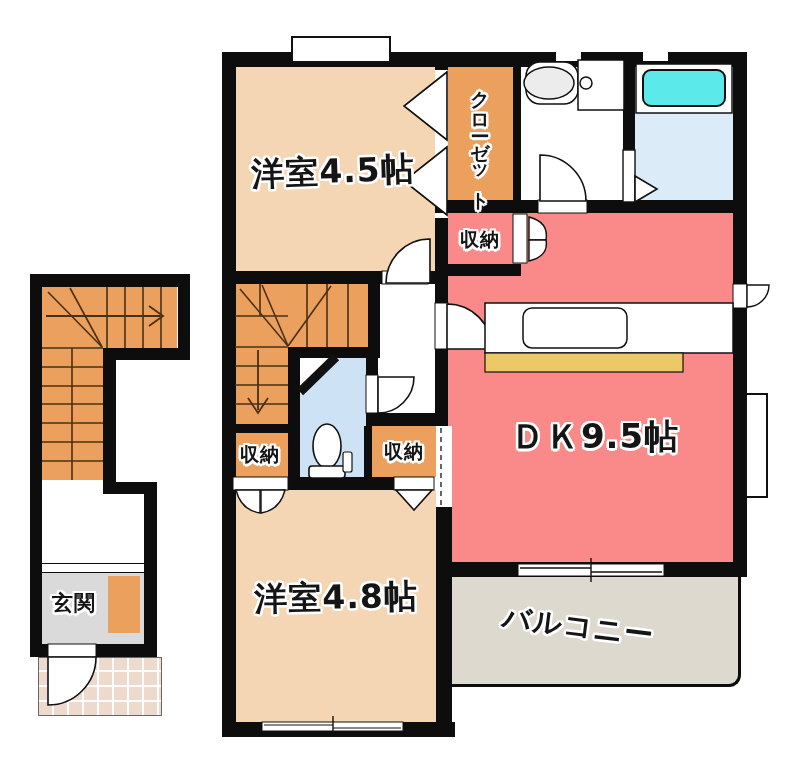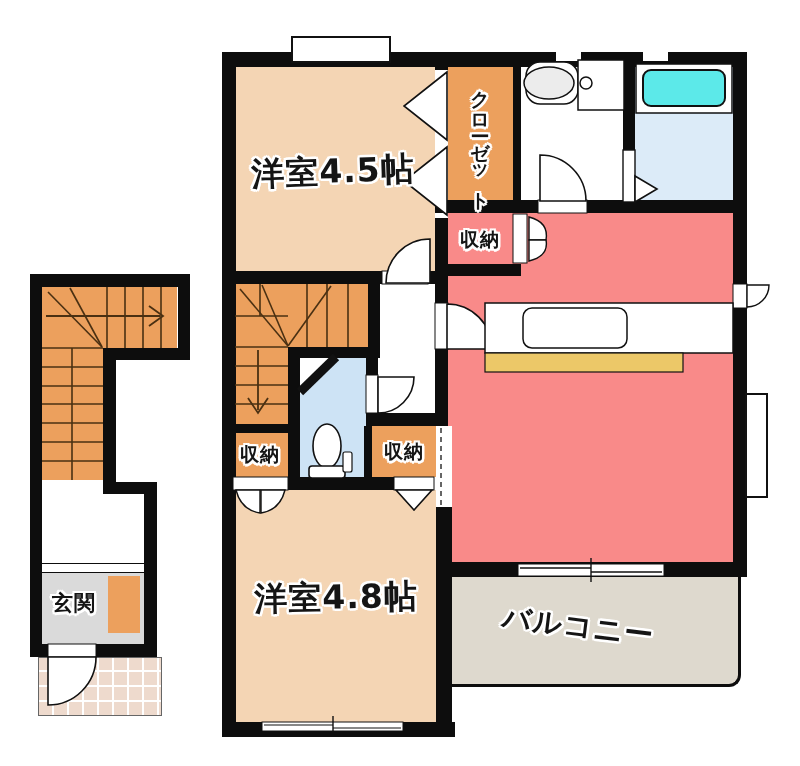--- a/index.html
+++ b/index.html
@@ -223,18 +223,19 @@
     </g>
     <g stroke="var(--stair-line)" stroke-width="1.8" fill="none">
       <line x1="46" y1="316" x2="160" y2="316"></line>
       <polyline points="149,306 163,316 149,326"></polyline>
     </g>
   </svg>
 
   <div class="label" style="left:333px;top:172px;font-size:33px;transform:translate(-50%,-50%) rotate(-2deg);">洋室4.5帖</div>
   <div class="label vert" style="left:481px;top:140px;font-size:19px;">クローゼット</div>
   <div class="label" style="left:480px;top:240px;font-size:19px;">収納</div>
+  <div class="label" style="left:595px;top:437px;font-size:34px;">ＤＫ9.5帖</div>
   <div class="label" style="left:260px;top:455px;font-size:19px;">収納</div>
   <div class="label" style="left:404px;top:452px;font-size:19px;">収納</div>
   <div class="label" style="left:336px;top:598px;font-size:33px;transform:translate(-50%,-50%) rotate(-1deg);">洋室4.8帖</div>
   <div class="label" style="left:578px;top:627px;font-size:29px;transform:translate(-50%,-50%) rotate(7deg);">バルコニー</div>
   <div class="label" style="left:74px;top:603px;font-size:21px;">玄関</div>
 </div>
 
 </body></html>

